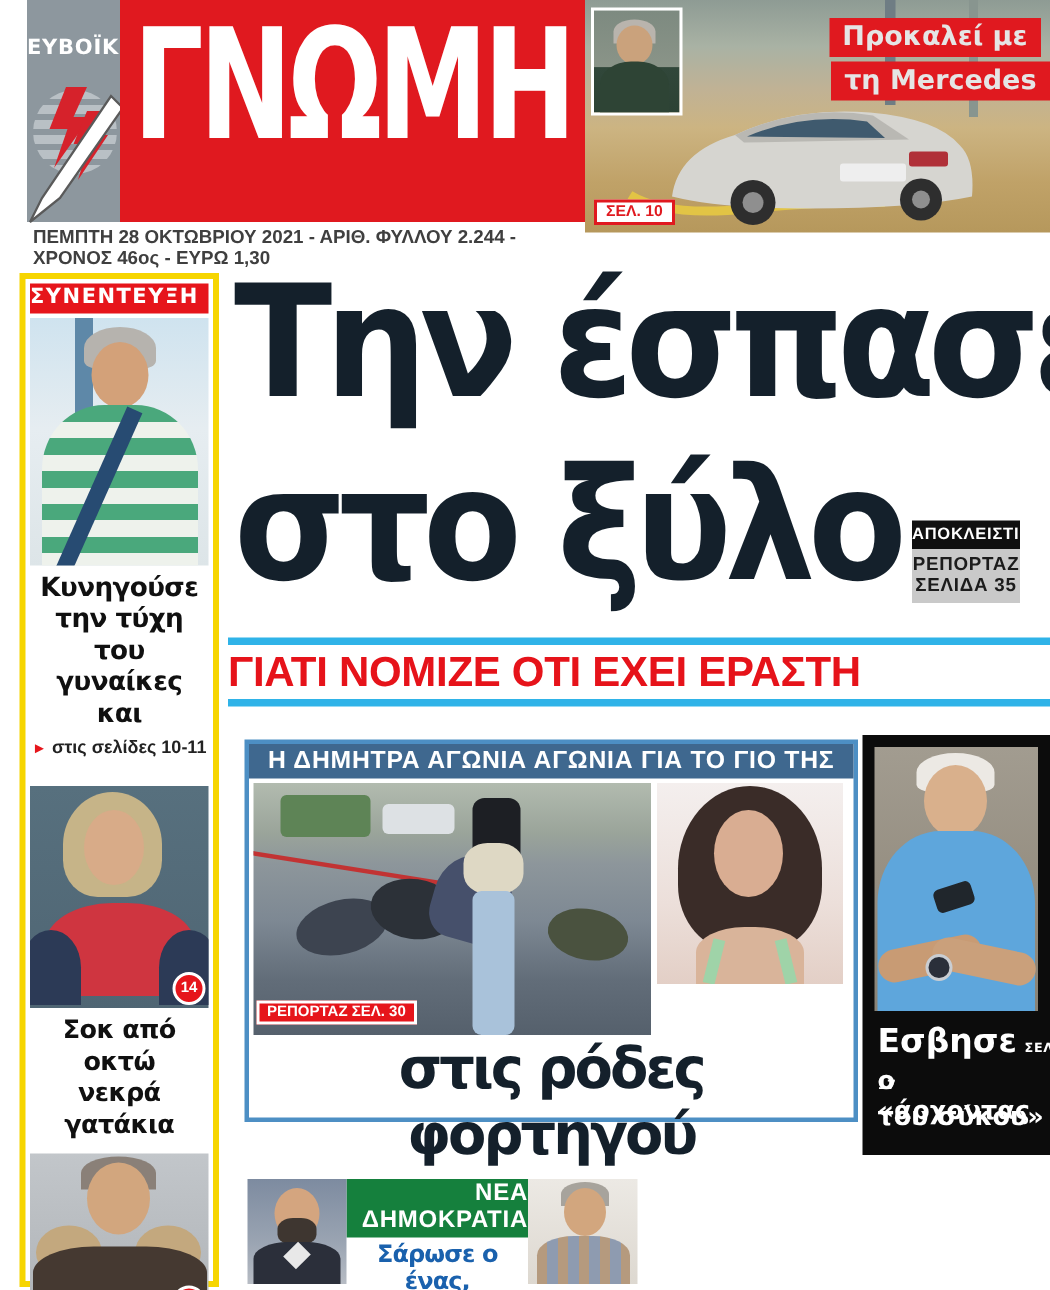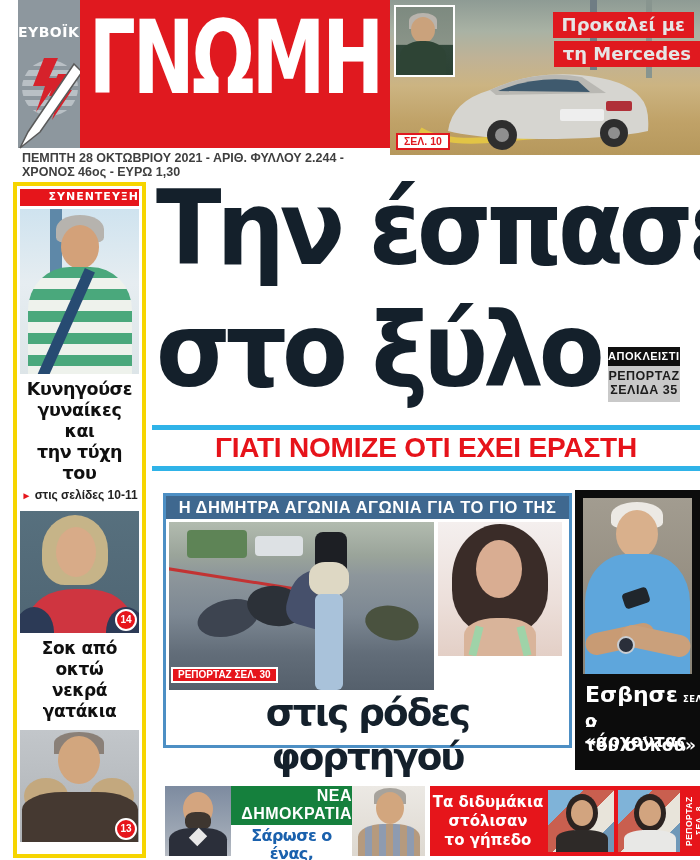--- a/index.html
+++ b/index.html
@@ -36,28 +36,28 @@
   
   .lead-headline{left:156px;top:168px;width:548px;color:#14202b;
      font-family:"DejaVu Sans",sans-serif;font-weight:bold;font-size:96px;line-height:113px;
      letter-spacing:-5px;transform:scaleY(1.08);transform-origin:top left;white-space:nowrap;}
   .excl{left:608px;top:347px;width:72px;text-align:center;}
   .excl-black{background:#101010;color:#fff;font-weight:bold;font-size:11px;
      letter-spacing:.5px;padding:3px 0 4px;}
   .excl-gray{background:#c9c9c9;color:#1c1c1c;font-weight:bold;font-size:12.5px;
      line-height:14px;padding:3px 0 5px;letter-spacing:.5px;}
   .subhead-band{left:152px;top:425px;width:548px;border-top:5px solid #2fb3e8;
-     border-bottom:5px solid #2fb3e8;text-align:center;color:#e6131a;font-weight:bold;
+     border-bottom:5px solid #2fb3e8;text-align:left;color:#e6131a;font-weight:bold;
      font-size:28px;line-height:33px;padding:1px 0 2px;letter-spacing:-0.2px;}
 
   
   .sidebar{left:13px;top:182px;width:133px;height:676px;border:4px solid #f6d500;
      background:#fff;box-sizing:border-box;padding:3px;}
-  .sb-label{background:#e6151b;color:#fff;font-weight:bold;font-size:11px;
-     text-align:right;letter-spacing:1px;padding:1px 0 3px;font-family:"DejaVu Sans",sans-serif;}
+  .sb-label{background:#e6151b;color:#fff;font-weight:bold;font-size:14px;
+     text-align:left;letter-spacing:1px;padding:1px 0 3px;font-family:"DejaVu Sans",sans-serif;}
   .sb-photo{position:relative;overflow:hidden;margin-top:3px;}
   .sb-head{font-family:"DejaVu Sans",sans-serif;font-weight:bold;color:#101010;
      text-align:center;line-height:21px;margin-top:5px;letter-spacing:-0.4px;}
   .sb-note{text-align:center;font-size:12px;font-weight:bold;color:#222;margin-top:4px;}
   .arrow{color:#e6151b;font-size:10px;}
   .badge{position:absolute;right:2px;bottom:2px;width:18px;height:18px;border-radius:50%;
      background:#e6151b;border:2px solid #fff;color:#fff;font-weight:bold;font-size:10px;
      line-height:18px;text-align:center;}
 
   
@@ -177,29 +177,29 @@
     <div class="sb-photo" style="height:165px;background:linear-gradient(180deg,#cfe3ef 0%,#e6edf1 45%,#dde5e8 100%);">
       <div class="pp" style="left:30px;top:0;width:12px;height:70px;background:#5e88a8;"></div>
       <div class="pp" style="left:36px;top:6px;width:48px;height:28px;border-radius:50% 50% 20% 20%;background:#b6b3ae;"></div>
       <div class="pp" style="left:41px;top:16px;width:38px;height:44px;border-radius:50%;background:#d3a179;"></div>
       <div class="pp" style="left:8px;top:58px;width:104px;height:107px;border-radius:40% 40% 0 0;
            background:repeating-linear-gradient(180deg,#4aa87c 0 11px,#eef2ec 11px 22px);"></div>
       <div class="pp" style="left:40px;top:56px;width:11px;height:120px;background:#274b72;transform:rotate(24deg);"></div>
     </div>
     <div class="sb-head" style="font-size:17.5px;text-align:center;">
       <div>Κυνηγούσε</div>
+      <div>την τύχη του</div>
       <div>γυναίκες και</div>
-      <div>την τύχη του</div>
     </div>
     <div class="sb-note">
       <span class="arrow">►</span>
       <span>στις σελίδες 10-11</span>
     </div>
 
-    <div class="sb-photo" style="height:122px;margin-top:9px;background:linear-gradient(180deg,#57707e 0%,#4f6573 100%);">
+    <div class="sb-photo" style="height:148px;margin-top:19px;background:linear-gradient(180deg,#57707e 0%,#4f6573 100%);">
       <div class="pp" style="left:22px;top:4px;width:66px;height:70px;border-radius:50% 50% 35% 35%;background:#c6b488;"></div>
       <div class="pp" style="left:36px;top:16px;width:40px;height:50px;border-radius:50%;background:#d8ab88;"></div>
       <div class="pp" style="left:10px;top:78px;width:100px;height:62px;border-radius:45% 45% 0 0;background:#cf3540;"></div>
       <div class="pp" style="left:-6px;top:96px;width:40px;height:50px;border-radius:50% 50% 0 0;background:#2c3a56;"></div>
       <div class="pp" style="left:86px;top:96px;width:40px;height:50px;border-radius:50% 50% 0 0;background:#2c3a56;"></div>
       <div class="badge">14</div>
     </div>
     <div class="sb-head" style="font-size:17px;">
       <div>Σοκ από οκτώ</div>
       <div>νεκρά γατάκια</div>
@@ -277,32 +277,14 @@
 
     </div>
     <div class="photo" style="position:relative;width:73px;height:70px;background:linear-gradient(180deg,#ece9e4 0%,#ddd8d0 100%);">
       <div class="pp" style="left:22px;top:2px;width:32px;height:16px;border-radius:50% 50% 0 0;background:#a7a39c;"></div>
       <div class="pp" style="left:24px;top:6px;width:28px;height:32px;border-radius:50%;background:#d2a67e;"></div>
       <div class="pp" style="left:6px;top:38px;width:62px;height:32px;border-radius:40% 40% 0 0;
            background:repeating-linear-gradient(90deg,#b59a7e 0 7px,#8e9bb0 7px 14px);"></div>
     </div>
   </div>
 
-  <div class="abs br-module">
-    <div class="abs br-text">
-      <div>Τα διδυμάκια</div>
-      <div>στόλισαν</div>
-      <div>το γήπεδο</div>
-    </div>
-    <div class="photo graffiti" style="left:118px;top:4px;width:66px;height:62px;">
-      <div class="pp" style="left:18px;top:4px;width:32px;height:38px;border-radius:50%;background:#2c2320;"></div>
-      <div class="pp" style="left:23px;top:10px;width:22px;height:26px;border-radius:50%;background:#d2a47f;"></div>
-      <div class="pp" style="left:8px;top:40px;width:52px;height:22px;border-radius:40% 40% 0 0;background:#2e2a28;"></div>
-    </div>
-    <div class="photo graffiti" style="left:188px;top:4px;width:62px;height:62px;">
-      <div class="pp" style="left:16px;top:4px;width:32px;height:38px;border-radius:50%;background:#2c2320;"></div>
-      <div class="pp" style="left:21px;top:10px;width:22px;height:26px;border-radius:50%;background:#d2a47f;"></div>
-      <div class="pp" style="left:6px;top:40px;width:52px;height:22px;border-radius:40% 40% 0 0;background:#e8e8e6;"></div>
-    </div>
-    <div class="abs br-vlabel">ΡΕΠΟΡΤΑΖ ΣΕΛ. 8</div>
-  </div>
 
 </div>
 
 </body></html>

